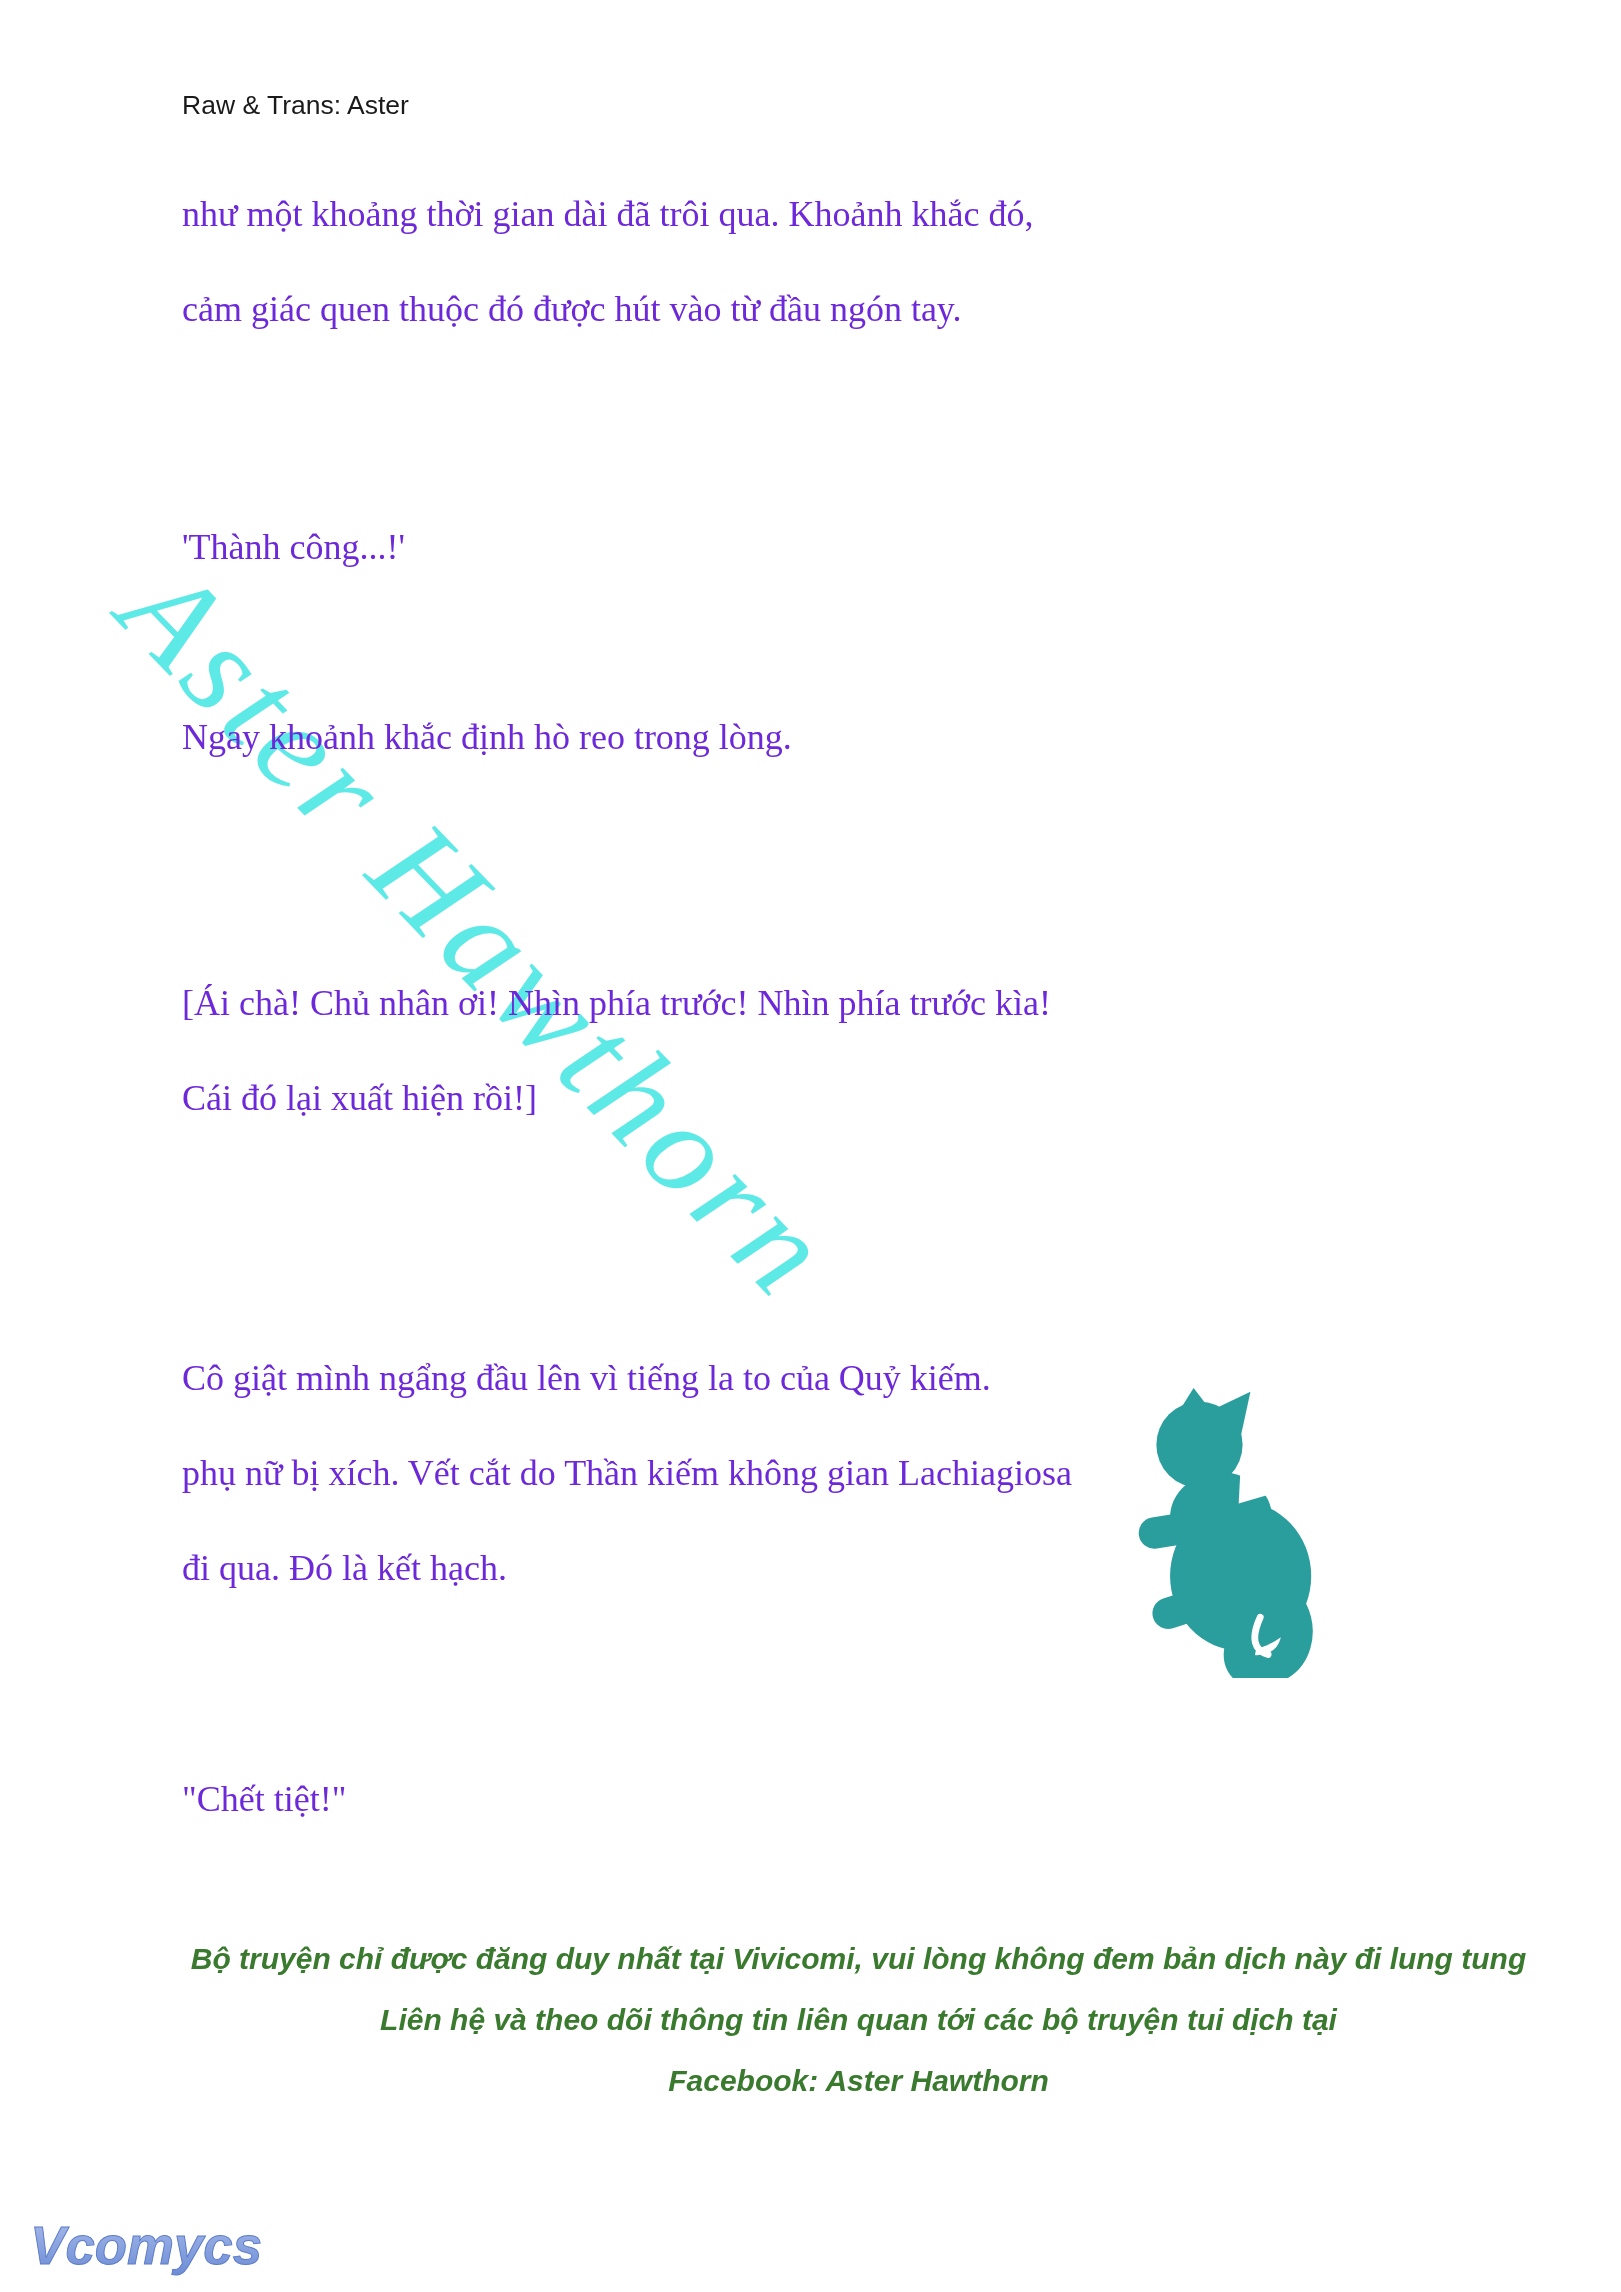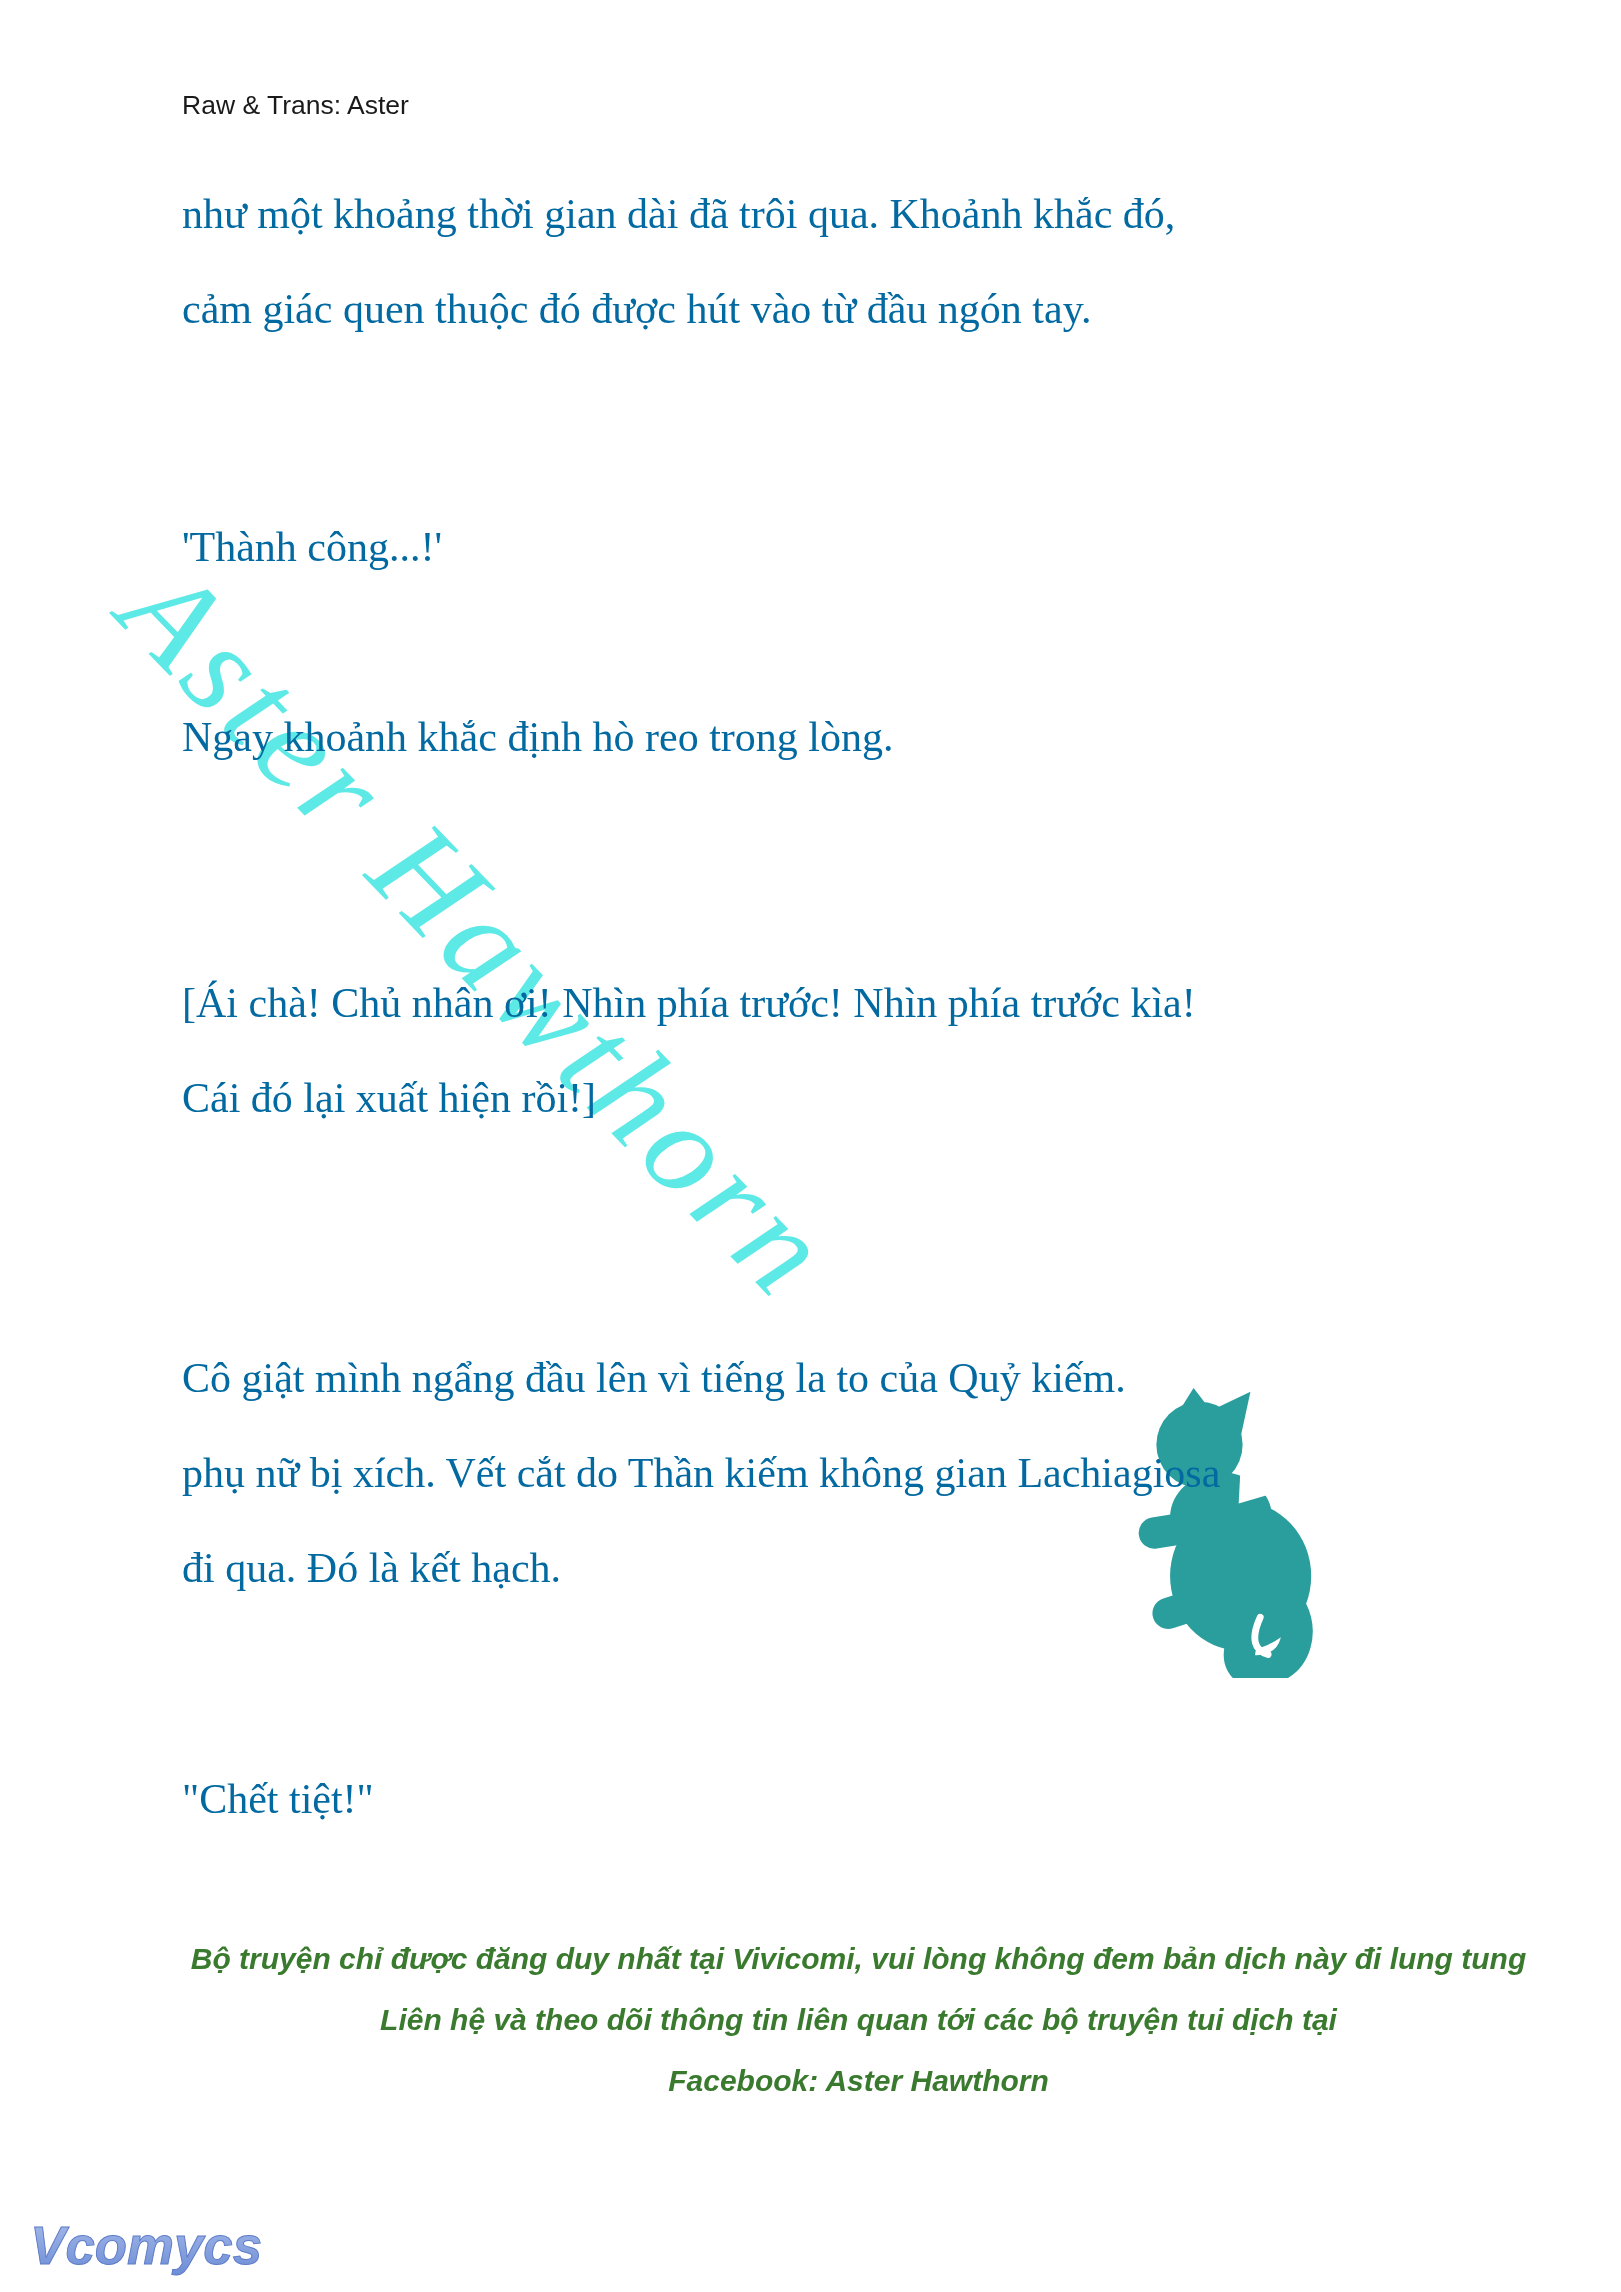--- a/index.html
+++ b/index.html
@@ -28,23 +28,23 @@
     letter-spacing:7.8px;
     color:#5DE9E6;
     transform:rotate(46deg);
     transform-origin:left top;
     white-space:nowrap;
     z-index:1;
   }
   .bodytext{position:absolute; left:182px; z-index:3; width:1304px;}
   .para{position:absolute; left:0; width:1304px;}
   .line{
-    font-size:42px;
+    font-size:36px;
     line-height:95px;
-    color:#0369a1;
+    color:#6d28d9;
     white-space:nowrap;
   }
   .p1{top:167px;}
   .p2{top:500px;}
   .p3{top:690px;}
   .p4{top:956px;font-family:Liberation Serif, serif;}
   .p5{top:1331px;}
   .p6{top:1752px;}
   .cat{
     position:absolute;

